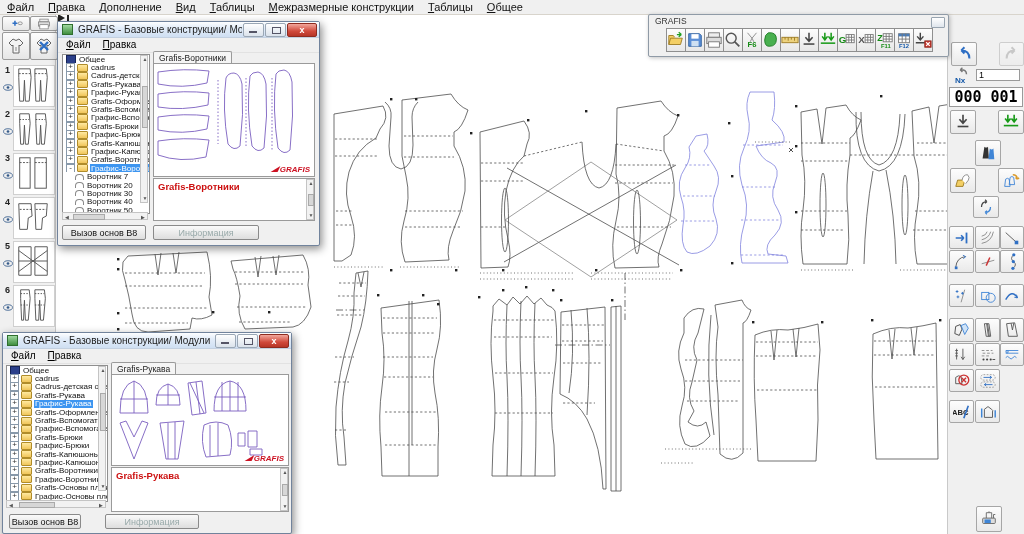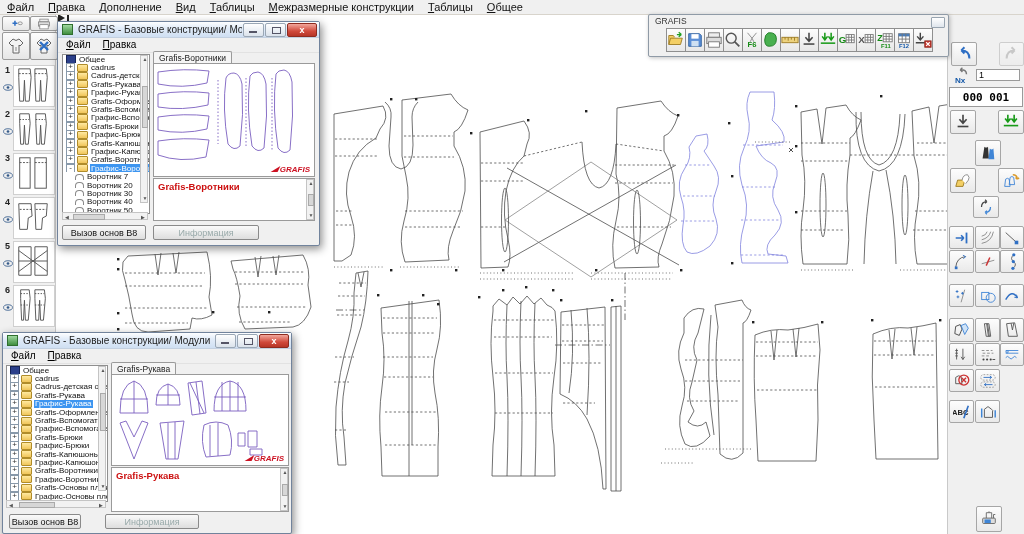--- a/index.html
+++ b/index.html
@@ -23,21 +23,21 @@
   .thumb-eye{position:absolute;left:3px;top:12px;}
   .thumb-box{position:absolute;left:13px;top:0;width:40px;height:40px;background:#fff;border:1px solid #d0d0d0;}
   
   #rightbar{position:absolute;right:0;top:15px;width:76px;height:519px;background:#f0f0f0;
     border-left:1px solid #c9c9c9;z-index:2;}
   .rp-btn{position:absolute;border:1px solid #a6a6a6;background:linear-gradient(#fdfdfd,#e9e9e9);
     border-radius:2px;display:flex;align-items:center;justify-content:center;box-sizing:border-box;}
   .rp-btn.disabled{opacity:.45;}
   .rp-plain{position:absolute;display:flex;align-items:center;justify-content:center;}
   #rp-counter{position:absolute;left:1px;top:72px;width:72px;height:18px;background:#fff;border:1px solid #9a9a9a;
-    font-family:"DejaVu Sans Mono",monospace;font-weight:bold;font-size:11px;display:flex;align-items:center;justify-content:center;}
+    font-family:"DejaVu Sans Mono",monospace;font-weight:bold;font-size:15px;display:flex;align-items:center;justify-content:center;}
   #rp-step{position:absolute;left:28px;top:54px;width:44px;height:12px;border:1px solid #9a9a9a;background:#fff;
     font-size:9px;padding:0 2px;box-sizing:border-box;font-family:"Liberation Sans",sans-serif;}
   
   #floatbar{position:absolute;left:648px;top:14px;width:299px;height:41px;background:#f0f0f0;
     border:1px solid #8f9aa6;border-radius:2px;box-shadow:1px 1px 4px rgba(0,0,0,.25);z-index:5;}
   #floatbar .fb-title{position:absolute;left:6px;top:1px;font-size:8.5px;color:#333;}
   #fb-sysbtn{position:absolute;right:3px;top:2px;width:12px;height:9px;border:1px solid #98a4b0;
     background:linear-gradient(#fff,#dfe5ec);border-radius:1px;}
   #fb-btns{position:absolute;left:3px;top:13px;display:flex;padding-left:14px;}
   .tbtn{width:20px;height:24px;border:1px solid #8f8f8f;margin-right:-1px;background:linear-gradient(#fdfdfd,#e7e7e7);

